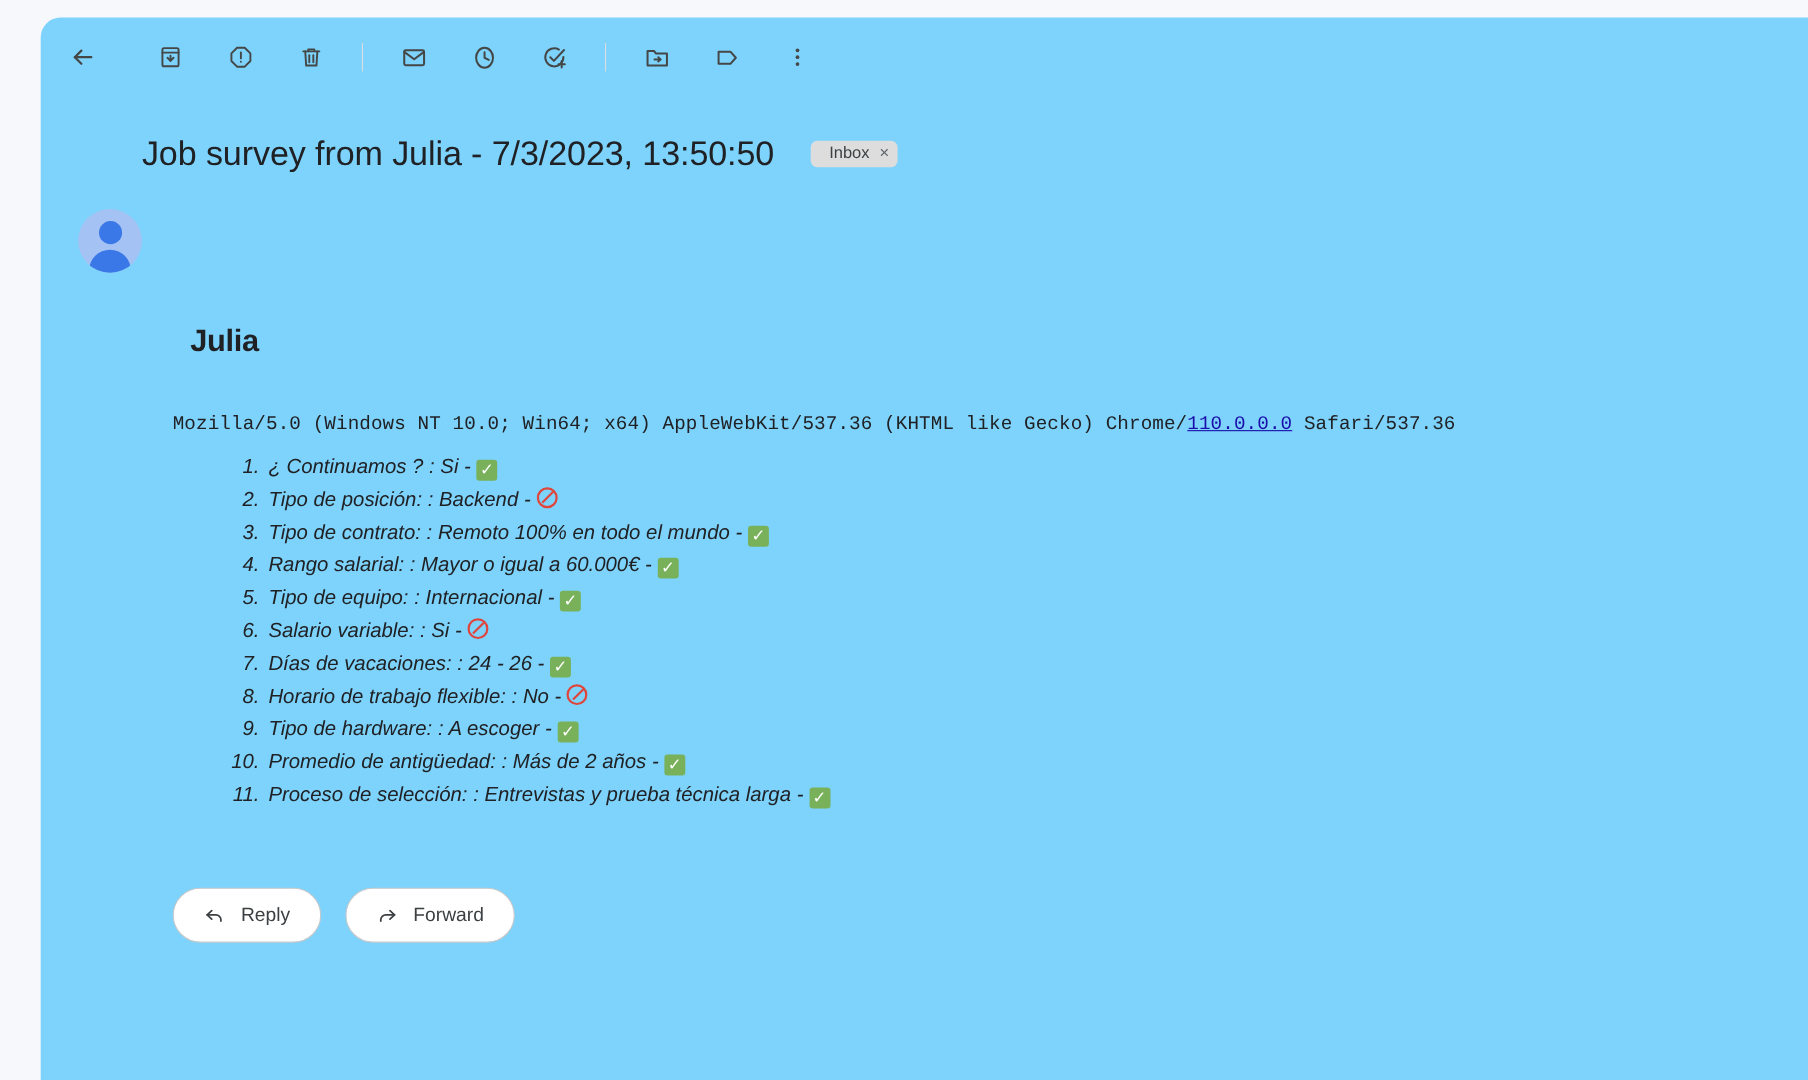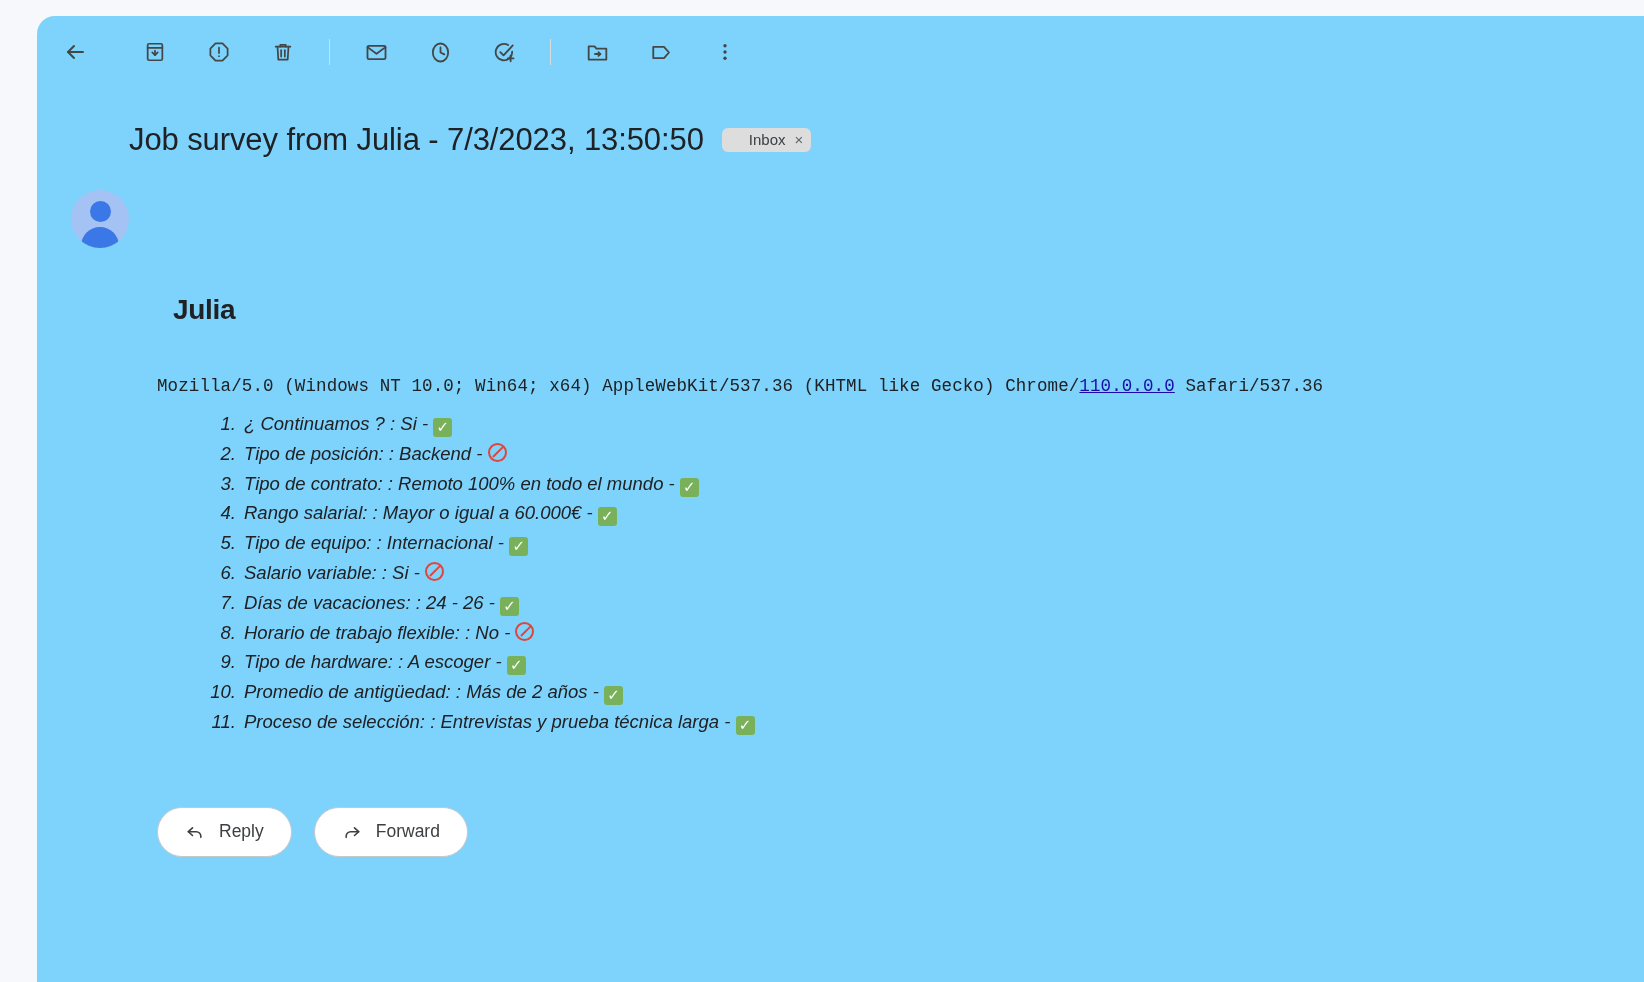--- a/index.html
+++ b/index.html
@@ -65,22 +65,22 @@
     letter-spacing: -0.1px;
     white-space: nowrap;
   }
   .label-chip {
     display: inline-flex;
     align-items: center;
     background: #ddddde;
     color: #3c4043;
     border-radius: 6px;
     font-size: 15px;
-    padding: 4px 8px 5px 27px;
-    margin-left: 18px;
+    padding: 4px 8px 5px 17px;
+    margin-left: 33px;
     line-height: 1;
     cursor: pointer;
   }
   .label-chip .chip-x {
     margin-left: 9px;
     font-size: 15px;
     color: #5f6368;
   }
 
   

